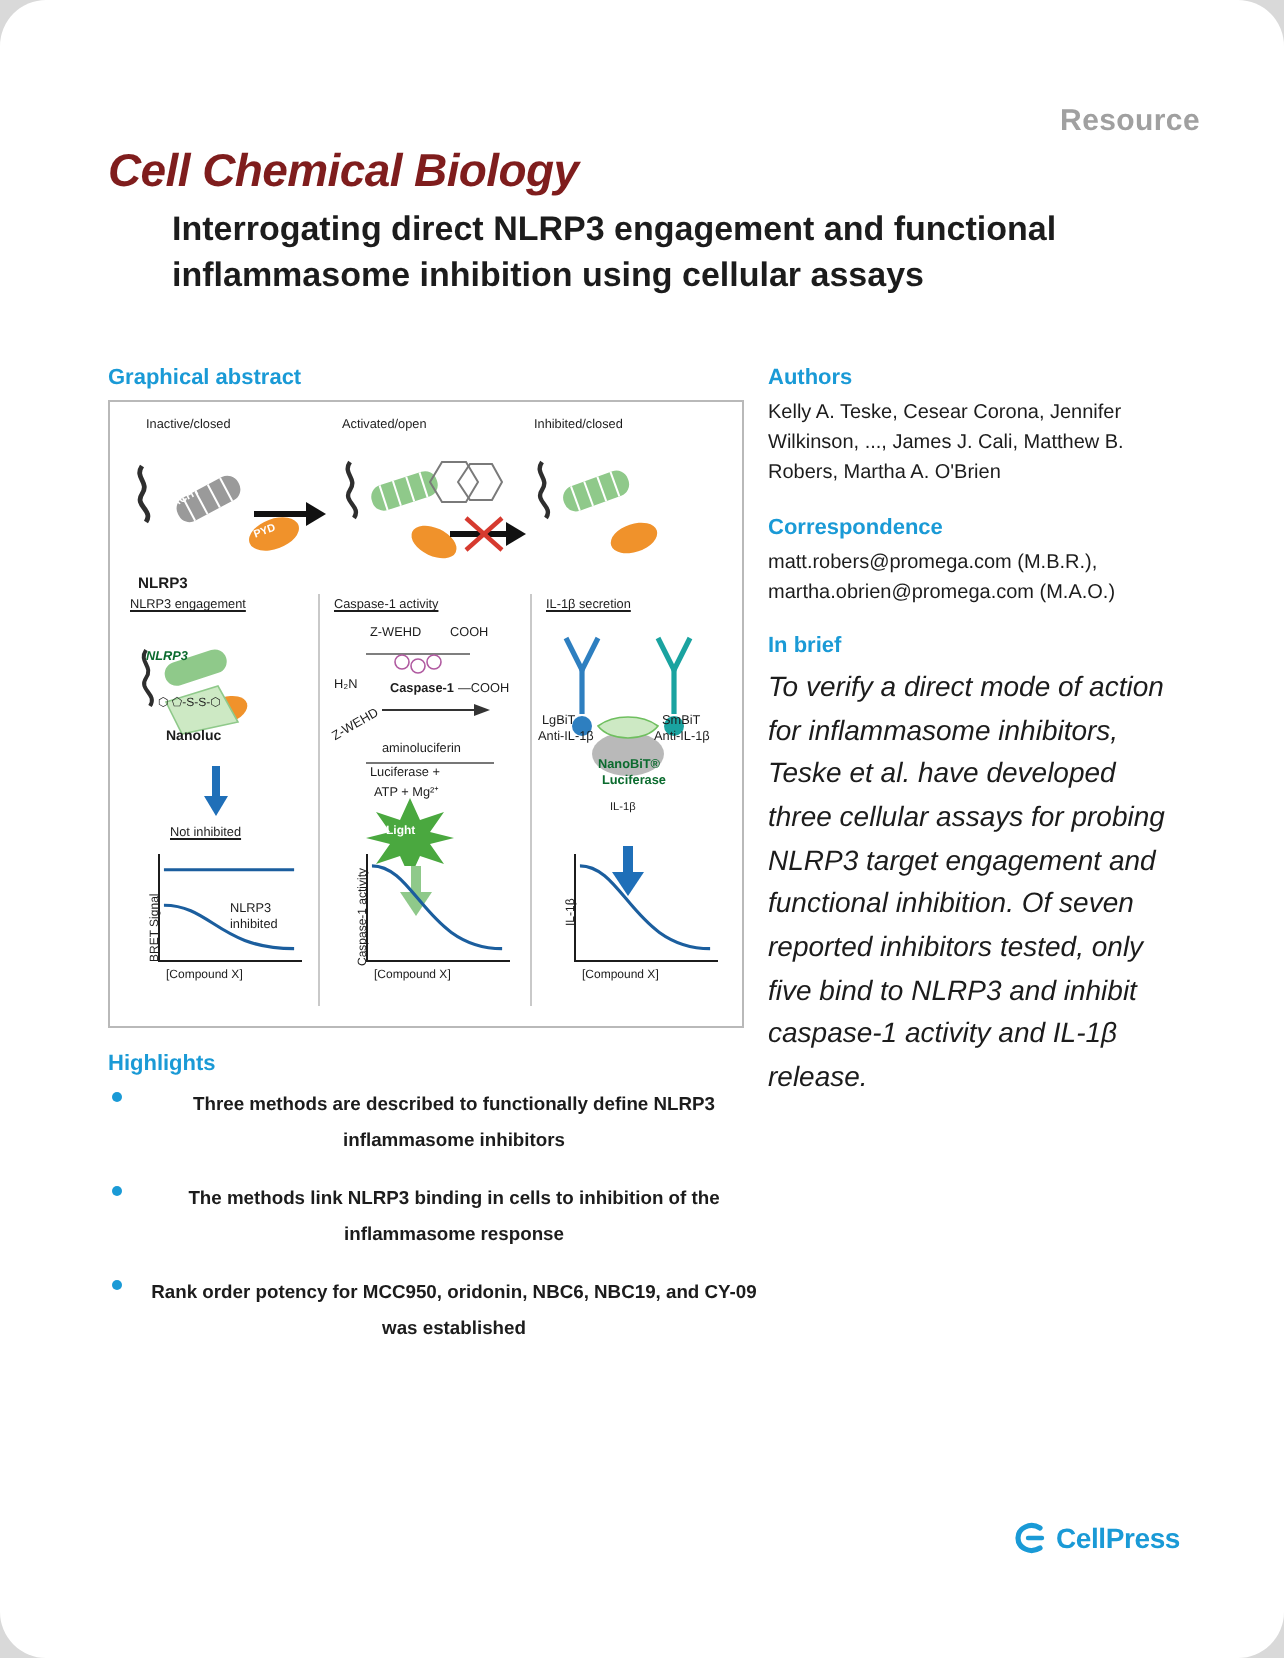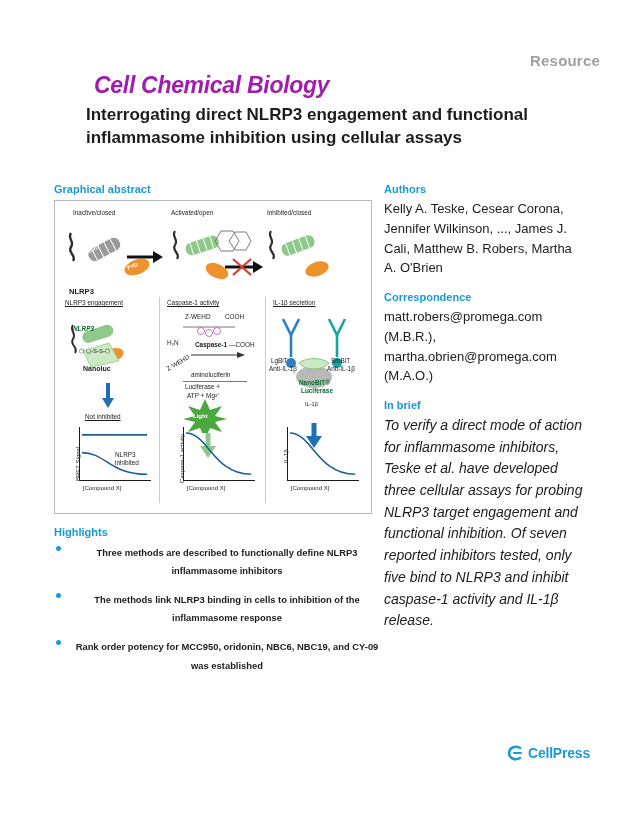--- a/index.html
+++ b/index.html
@@ -1,47 +1,47 @@
 <!DOCTYPE html>
 <html><head>
 <meta charset="utf-8">
 <style>
   * { box-sizing: border-box; }
   html, body { margin:0; padding:0; background:#d9d9d9; }
   body { font-family:"Liberation Sans", sans-serif; }
   .page {
     width:642px; height:829px; background:#ffffff; position:relative;
     overflow:hidden;
+    border-radius:23px;
   }
   .resource {
     position:absolute; right:42px; top:52px;
     font-size:15px; font-weight:bold; color:#a0a0a0; letter-spacing:0.2px;
   }
   .journal {
     position:absolute; left:54px; top:72px;
-    font-size:23px; font-weight:bold; font-style:italic; color:#a21caf;
+    font-size:23px; font-weight:bold; font-style:italic; color:#7f1d1d;
     letter-spacing:-0.3px;
-    margin-left:40px;
   }
   .title {
     position:absolute; left:54px; top:104px; width:520px;
     font-size:17px; font-weight:bold; color:#1c1c1c; line-height:1.34;margin-left:32px;
   }
   .section-head {
     font-size:11px; font-weight:bold; color:#1a9ad6;
   }
   #ga-head { position:absolute; left:54px; top:183px; }
   .ga-box {
     position:absolute; left:54px; top:200px; width:318px; height:314px;
     border:1px solid #b9b9b9; background:#fff;
   }
   .right-col { position:absolute; left:384px; top:183px; width:200px; }
   .right-col .blk { margin-bottom:13px; }
   .right-col .body {
-    font-size:13px; color:#1c1c1c; line-height:1.52; margin-top:4px;
+    font-size:10px; color:#1c1c1c; line-height:1.52; margin-top:4px;
   }
   .right-col .body.mail { color:#1c1c1c; }
   .right-col h4 { margin:0; }
   .right-col .inbrief { font-size:14px; line-height:1.55;font-style:italic; }
 
   #hl-head { position:absolute; left:54px; top:526px; }
   .highlights {
     position:absolute; left:54px; top:542px; width:330px;
   }
   .hl-item { position:relative; padding-left:16px; margin-bottom:11px;text-align:center; }
@@ -50,21 +50,21 @@
     border-radius:50%; background:#1a9ad6;
   }
   .hl-text { font-size:9.4px; font-weight:bold; color:#1c1c1c; line-height:1.5; }
 
   .footer {
     position:absolute; left:112px; top:742px; width:380px;
     font-size:8.2px; color:#1c1c1c; line-height:1.55;
   }
   .footer .doi { color:#1a9ad6; }
   .cellpress {
-    position:absolute; right:52px; top:744px;
+    position:absolute; right:52px; top:760px;
     display:flex; align-items:center; gap:4px;
   }
   .cellpress .cp-text {
     font-size:14px; font-weight:bold; color:#1a9ad6; letter-spacing:-0.2px;
   }
 
   
   .ga { position:absolute; inset:0; font-size:6.4px; color:#1c1c1c; }
   .ga .lbl { position:absolute; white-space:nowrap; }
   .ga .b { font-weight:bold; }

